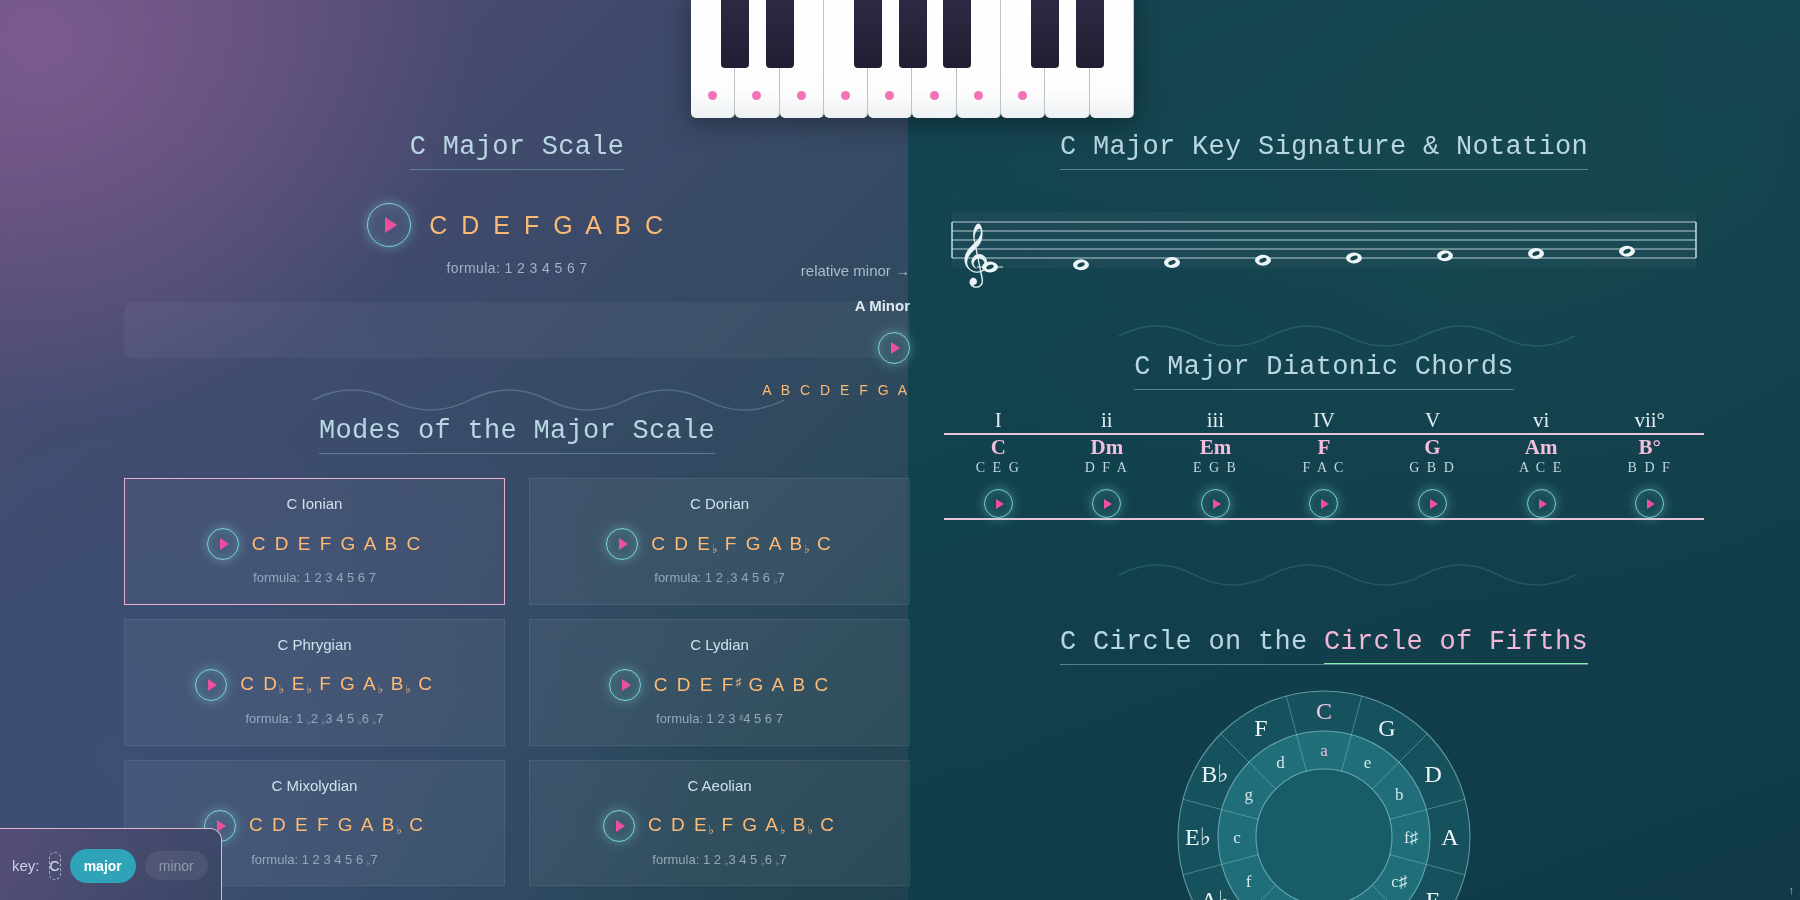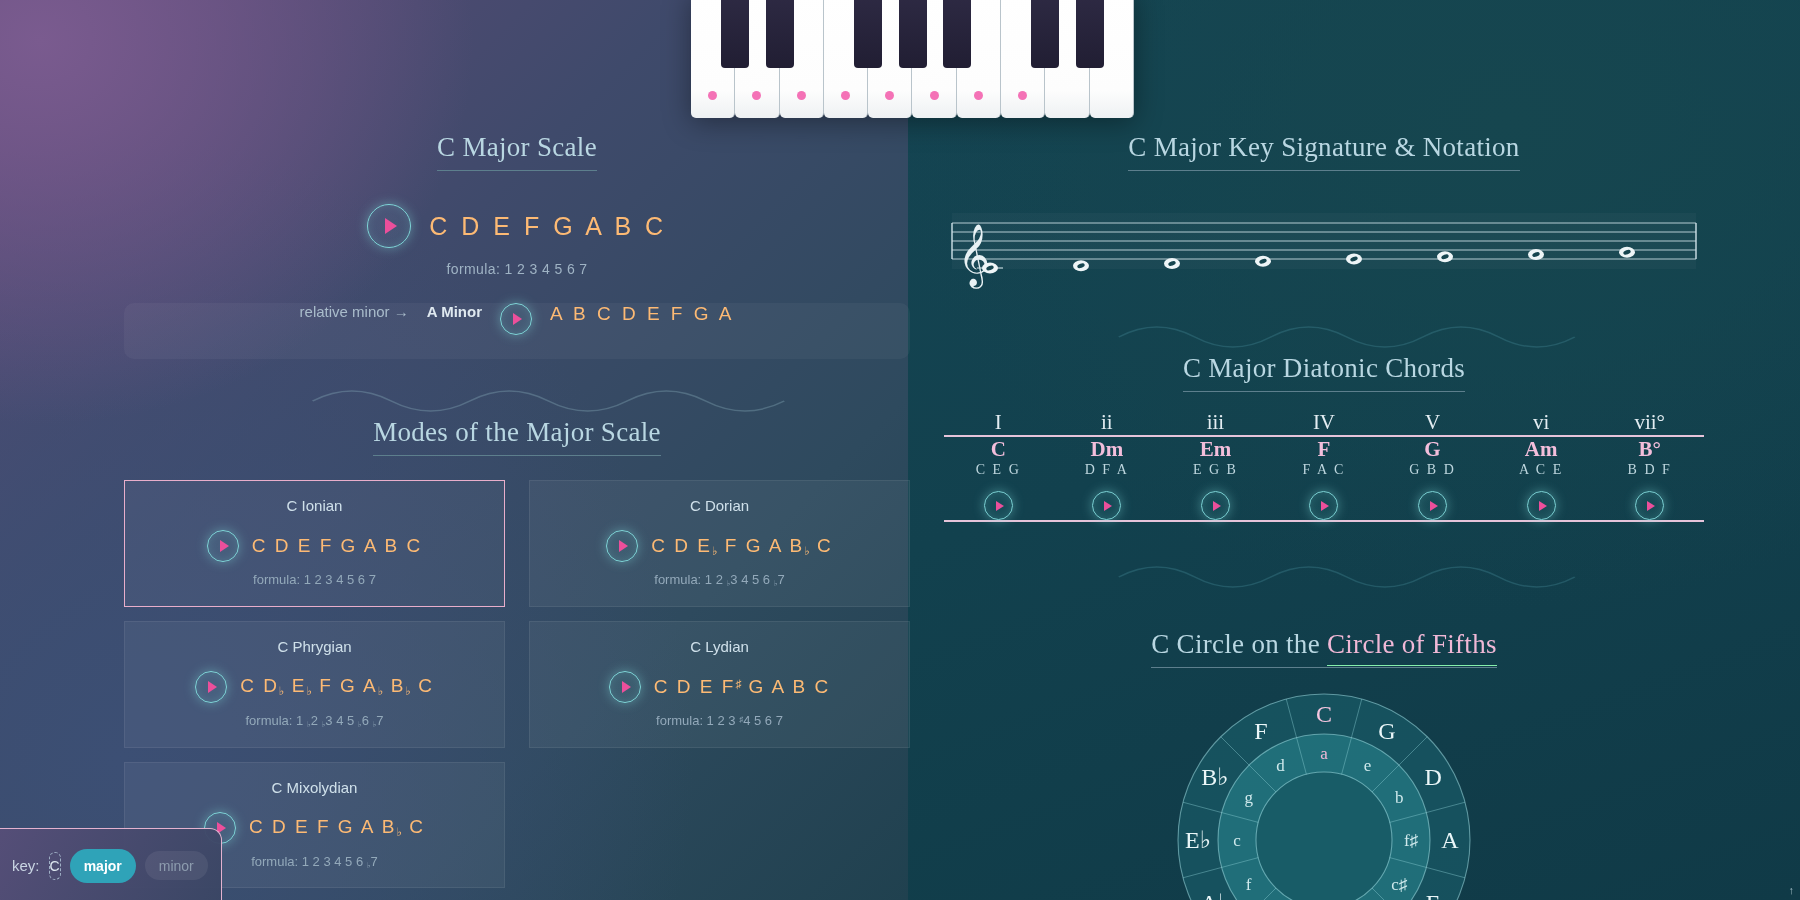--- a/index.html
+++ b/index.html
@@ -50,21 +50,21 @@
     position: absolute; top: 0; width: 28px; height: 76px;
     background: linear-gradient(180deg,#2e2a44 0%,#211e33 100%);
     border-radius: 0 0 4px 4px; z-index: 3;
   }
 
   
   #panel-left  { position: absolute; left: 124px; top: 132px; width: 786px; }
   #panel-right { position: absolute; left: 944px; top: 132px; width: 760px; }
 
   .sect-title {
-    font-family: Liberation Serif, serif;
+    font-family: Liberation Mono, monospace;
     font-size: 27px; color: #b9d7e2; text-align: center;
     letter-spacing: .3px; padding-bottom: 7px; margin: 0 auto;
     border-bottom: 1px solid #5d7f8d; width: fit-content;
   }
   .sect-title .pinkpart { color: #f0b8d6; border-bottom: 1px solid #86efac; padding-bottom: 6px; }
 
   .play {
     width: 44px; height: 44px; border-radius: 50%;
     border: 1.5px solid #7fd6d8; background: rgba(120,220,225,.07);
     box-shadow: 0 0 12px rgba(127,214,216,.45), inset 0 0 9px rgba(127,214,216,.18);
@@ -85,25 +85,25 @@
   .formula { font-size: 14px; color: #9fb3c4; letter-spacing: .4px; }
   sub.acc { font-size: .62em; vertical-align: -.22em; letter-spacing: 0; }
   sup.acc { font-size: .62em; vertical-align: .42em; letter-spacing: 0; }
 
   #scale-row { display: flex; align-items: center; justify-content: center; gap: 18px; margin-top: 33px; }
   #scale-formula { text-align: center; margin-top: 12px; }
 
   #relminor {
     margin-top: 25px; height: 56px; border-radius: 10px;
     background: rgba(255,255,255,.045);
-    display: flex; align-items: flex-start; justify-content: center; gap: 18px;
+    display: flex; align-items: flex-end; justify-content: center; gap: 18px; flex-direction: column;
   }
   #relminor .lbl { font-size: 15px; color: #a9bccb; }
   #relminor .nm { font-size: 15px; font-weight: bold; color: #dfe9f0; }
-  #relminor .notes { font-size: 19px; letter-spacing: 3px; }
+  #relminor .notes { font-size: 14px; letter-spacing: 3px; }
 
   .wave { height: 34px; width: 100%; margin: 20px 0 4px; opacity: .55; }
 
   #modes-grid {
     margin-top: 24px; display: grid; grid-template-columns: 1fr 1fr;
     gap: 14px 24px;
   }
   .mode-card {
     background: rgba(255,255,255,.05); border: 1px solid rgba(255,255,255,.07);
     border-radius: 0; padding: 16px 10px 18px; text-align: center;
@@ -268,20 +268,28 @@
         </div>
         <div class="mode-formula">formula: 1 2 3 <sup class="acc">♯</sup>4 5 6 7</div>
       </div>
       <div class="mode-card">
         <div class="mode-name">C Mixolydian</div>
         <div class="mode-row">
           <span class="play sm"></span>
           <span class="notes">C D E F G A B<sub class="acc">♭</sub> C</span>
         </div>
         <div class="mode-formula">formula: 1 2 3 4 5 6 <sub class="acc">♭</sub>7</div>
+      </div>
+      <div class="mode-card">
+        <div class="mode-name">C Aeolian</div>
+        <div class="mode-row">
+          <span class="play sm"></span>
+          <span class="notes">C D E<sub class="acc">♭</sub> F G A<sub class="acc">♭</sub> B<sub class="acc">♭</sub> C</span>
+        </div>
+        <div class="mode-formula">formula: 1 2 <sub class="acc">♭</sub>3 4 5 <sub class="acc">♭</sub>6 <sub class="acc">♭</sub>7</div>
       </div>
     </div>
 </div>
 
 <div id="panel-right">
 
   <div class="sect-title">C Major Key Signature &amp; Notation</div>
 
   <div id="staff-wrap"><svg width="760" height="90" viewBox="0 0 760 90" aria-hidden="true">
         <rect x="8" y="8" width="744" height="56" fill="rgba(255,255,255,.03)"></rect>

